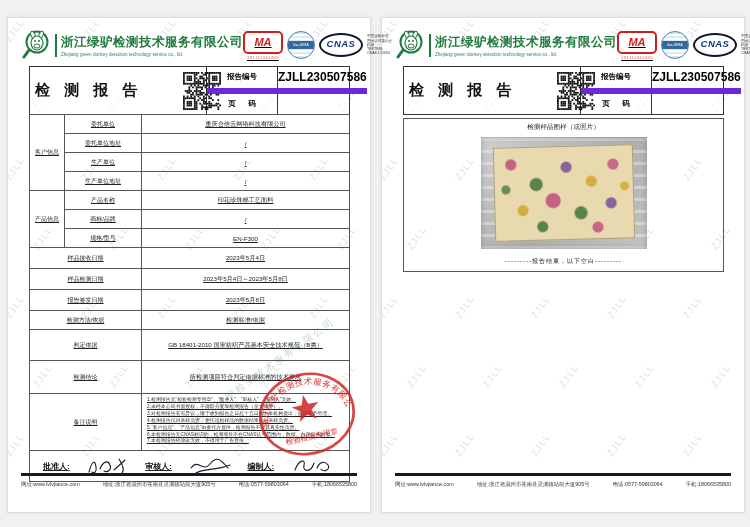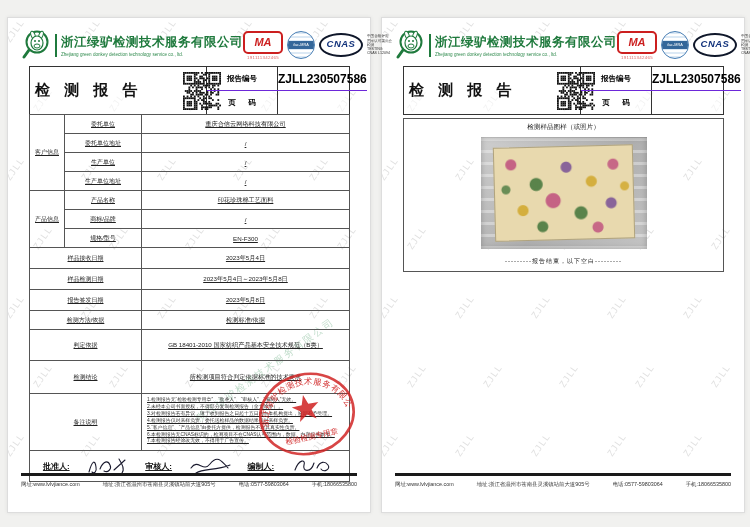--- a/index.html
+++ b/index.html
@@ -11,36 +11,36 @@
   .wm{position:absolute;inset:0;overflow:hidden;pointer-events:none;z-index:1;}
   .wmt{position:absolute;font-family:"DejaVu Sans Mono",monospace;font-size:9px;color:rgba(140,140,140,.26);transform:rotate(-55deg);letter-spacing:1px;}
   .secwm{position:absolute;top:345px;left:140px;width:235px;transform:rotate(-36deg);color:rgba(46,140,80,.30);font-size:10px;letter-spacing:2px;z-index:2;text-align:center;}
   
   .hdr{position:absolute;top:9px;left:13px;right:9px;height:36px;display:flex;align-items:center;z-index:3;}
   .logo{width:30px;height:32px;flex:0 0 30px;}
   .cobox{border-left:2px solid #1f7a3d;margin-left:4px;padding-left:4px;}
   .coname{color:#1f7a3d;font-weight:bold;font-size:12.5px;letter-spacing:.5px;white-space:nowrap;}
   .coen{color:#2f8a4d;font-size:4.6px;white-space:nowrap;margin-top:1px;}
   .marks{margin-left:auto;display:flex;align-items:center;gap:4px;}
-  .cma{width:40px;text-align:center;}
+  .cma{width:40px;text-align:center;text-decoration:underline;}
   .cmabox{width:36px;height:19px;border:2px solid #cc1f1f;border-radius:5px;color:#cc1f1f;font-weight:bold;font-size:11px;line-height:18px;text-align:center;font-style:italic;}
   .cmanum{color:#d66;font-size:4.4px;margin-top:1px;letter-spacing:.3px;}
   .ilac{width:26px;height:26px;border-radius:50%;border:1.5px solid #4a7fb5;position:relative;overflow:hidden;background:
      repeating-linear-gradient(0deg,#dce9f5 0 2px,#ffffff 2px 4px);}
   .ilacband{position:absolute;top:9px;left:-2px;right:-2px;height:8px;background:#34679a;color:#fff;font-size:3.8px;text-align:center;line-height:8px;}
   .cnas{width:40px;height:20px;border:2px solid #0f172a;border-radius:50%;color:#15357d;font-weight:bold;font-style:italic;font-size:9.5px;text-align:center;line-height:17px;letter-spacing:.5px;}
   .cnastxt{font-size:3.6px;color:#333;line-height:4.2px;text-align:left;width:30px;}
   
   .htable{position:absolute;top:48px;left:21px;width:319px;height:47px;border:1.5px solid #333;display:flex;z-index:3;background:rgba(255,255,255,.6);}
   .htitle{width:166px;border-right:1px solid #333;display:flex;align-items:center;justify-content:flex-start;padding:0 5px;gap:40px;}
   .rtitle{font-size:15px;font-weight:bold;letter-spacing:5px;color:#111;white-space:nowrap;}
   .qr{width:38px;height:38px;flex:0 0 38px;}
   .hright{flex:1;display:flex;flex-direction:column;}
   .hrow{flex:1;display:flex;align-items:stretch;}
-  .hrow:first-child{border-bottom:1px solid #6d28d9;}
+  .hrow:first-child{border-bottom:6px solid #6d28d9;}
   .hlabel{width:70px;border-right:1px solid #333;display:flex;align-items:center;justify-content:center;font-weight:bold;font-size:7.5px;white-space:pre;}
   .hval{flex:1;display:flex;align-items:center;justify-content:center;font-weight:bold;font-size:12px;}
   
   .mtable{position:absolute;top:96px;left:21px;width:319px;border:1.2px solid #555;z-index:3;font-size:6px;color:#222;background:rgba(255,255,255,.0);text-decoration:underline;}
   .grp{display:flex;border-bottom:1px solid #555;}
   .gcell{width:34px;border-right:1px solid #555;display:flex;align-items:center;justify-content:center;text-align:center;}
   .grows{flex:1;display:flex;flex-direction:column;}
   .grow{display:flex;height:18px;border-bottom:1px solid #555;}
   .grow:last-child{border-bottom:none;}
   .gl{width:76px;border-right:1px solid #555;display:flex;align-items:center;justify-content:center;}

